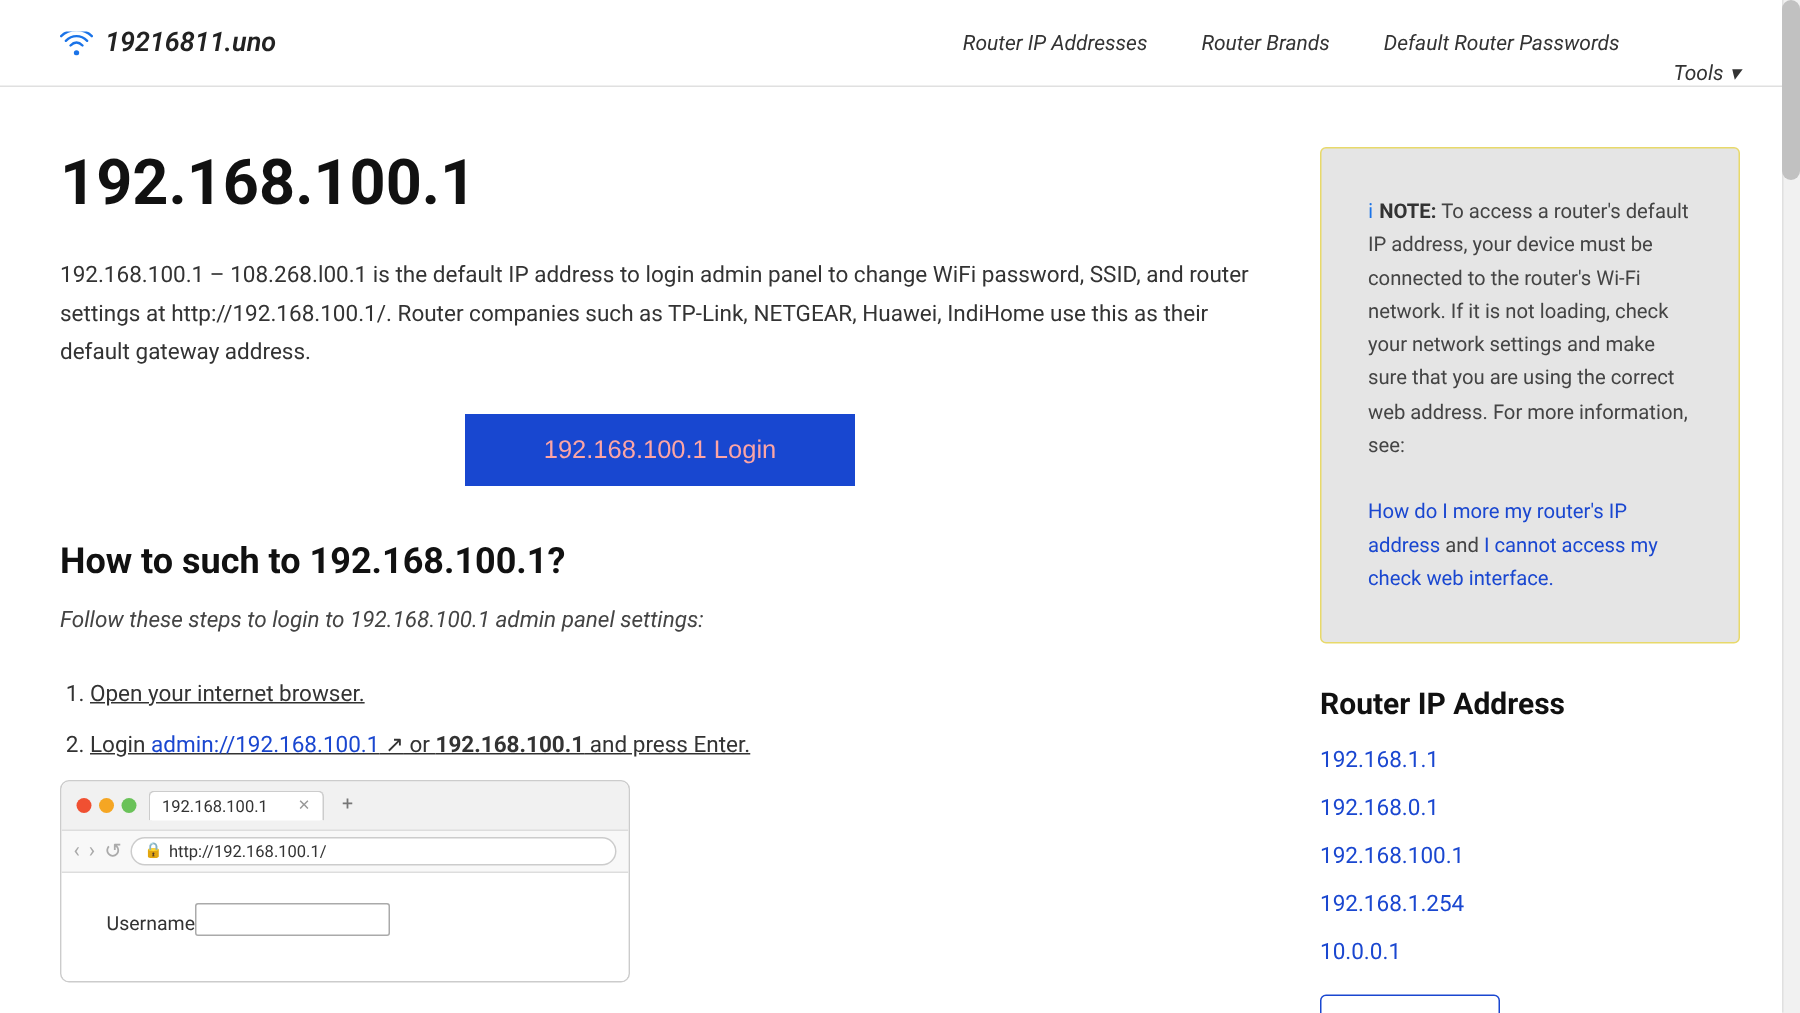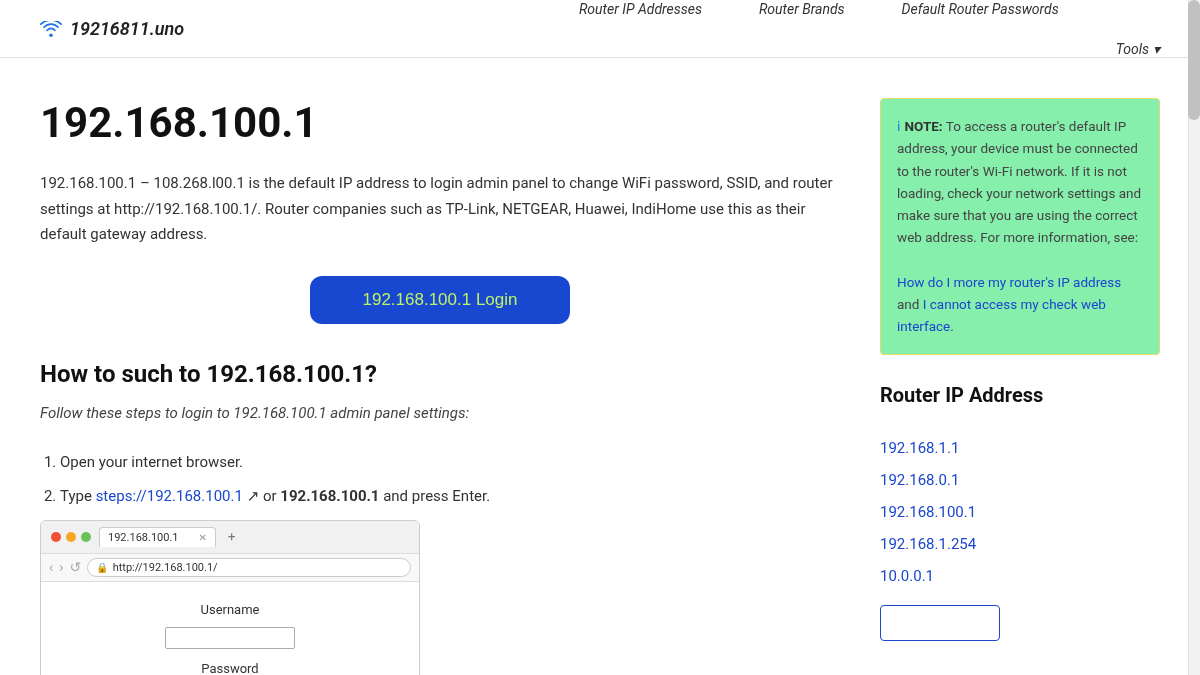--- a/index.html
+++ b/index.html
@@ -10,45 +10,45 @@
       display: flex; align-items: center; justify-content: space-between;
       padding: 0 40px; height: 58px;
       border-bottom: 1px solid #e0e0e0;
       background: #fff;
       font-style: italic;
     }
     .nav-logo {
       display: flex; align-items: center; gap: 8px; font-size: 18px; font-weight: 600; color: #222; text-decoration: none;
     }
     .nav-logo svg { color: #1a73e8; }
-    .nav-links { display: flex; gap: 57px; }
+    .nav-links { display: flex; align-items: center; gap: 36px; }
     .nav-links a { color: #333; text-decoration: none; font-size: 14px; }
     .nav-tools { display: flex; align-items: center; gap: 4px; font-size: 14px; color: #333; cursor: pointer; margin-top: 40px; }
 
     
     .page-container {
       max-width: 1160px; margin: 0 auto; padding: 40px 20px;
       display: flex; gap: 40px;
     }
     .main-content { flex: 1; min-width: 0; }
     .sidebar { width: 280px; flex-shrink: 0; }
 
     
     h1.ip-title { font-size: 42px; font-weight: 700; color: #111; margin-bottom: 24px; }
     .ip-description { font-size: 15px; line-height: 1.7; color: #333; margin-bottom: 28px; }
     .login-btn {
       display: block; width: 260px; text-align: center;
-      background: #1847d0; color: #bef264; font-size: 17px; font-weight: 500;
-      padding: 14px 24px; border-radius: 12px; text-decoration: none;
+      background: #1847d0; color: #fca5a5; font-size: 17px; font-weight: 500;
+      padding: 14px 24px; border-radius: 0; text-decoration: none;
       margin: 0 auto 36px auto; cursor: pointer; border: none;
     }
     h2.section-title { font-size: 24px; font-weight: 700; color: #111; margin-bottom: 16px; }
     .steps-intro { font-style: italic; color: #444; margin-bottom: 28px; font-size: 15px; }
     .steps-list { margin-left: 20px; }
-    .steps-list li { margin-bottom: 10px; font-size: 15px; line-height: 1.6; }
+    .steps-list li { margin-bottom: 10px; font-size: 15px; line-height: 1.6; text-decoration: underline; }
     .steps-list li a { color: #1a47d0; text-decoration: none; }
 
     
     .browser-mockup {
       border: 1px solid #ccc; border-radius: 6px; overflow: hidden;
       margin-top: 12px; max-width: 380px;
     }
     .browser-topbar {
       background: #f1f1f1; padding: 6px 10px;
       display: flex; align-items: center; gap: 8px;
@@ -72,32 +72,32 @@
     }
     .browser-nav-btn { color: #aaa; font-size: 14px; cursor: pointer; }
     .browser-urlbar {
       flex: 1; background: #fff; border: 1px solid #ccc; border-radius: 10px;
       font-size: 11px; color: #333; padding: 2px 8px;
       display: flex; align-items: center; gap: 4px;
     }
     .browser-urlbar-icon { color: #4caf50; font-size: 10px; }
     .browser-body { background: #fff; padding: 20px 30px 30px; }
     .login-form-mock { display: flex; flex-direction: column; gap: 12px; }
-    .form-row { display: flex; align-items: center; gap: 10px; font-size: 13px; flex-direction: column; }
+    .form-row { display: flex; align-items: flex-end; font-size: 13px; }
 
     
     .note-box {
-      background: #86efac; border: 1px solid #e8d96a;
-      border-radius: 4px; padding: 16px; margin-bottom: 28px;
+      background: #e5e5e5; border: 1px solid #e8d96a;
+      border-radius: 4px; padding: 31px; margin-bottom: 28px;
       font-size: 13.5px; line-height: 1.65; color: #444;
     }
     .note-box .note-label { font-weight: 700; color: #333; }
     .note-box .info-icon { color: #1a73e8; margin-right: 4px; }
     .note-box a { color: #1a47d0; text-decoration: none; }
-    .sidebar-section-title { font-size: 20px; font-weight: 700; color: #111; margin-bottom: 32px; }
+    .sidebar-section-title { font-size: 20px; font-weight: 700; color: #111; margin-bottom: 16px; }
     .ip-link-list { list-style: none; }
     .ip-link-list li { margin-bottom: 14px; }
     .ip-link-list li a { color: #1a47d0; text-decoration: none; font-size: 15px; }
 
     
     .scrollbar-track {
       position: fixed; right: 0; top: 0; bottom: 0;
       width: 12px; background: #f1f1f1; border-left: 1px solid #e0e0e0;
     }
     .scrollbar-thumb {
@@ -139,21 +139,21 @@
     <button class="login-btn">192.168.100.1 Login</button>
 
     <h2 class="section-title">How to such to 192.168.100.1?</h2>
     <p class="steps-intro">Follow these steps to login to 192.168.100.1 admin panel settings:</p>
 
     <ol class="steps-list">
       <li>
         <span>Open your internet browser.</span>
       </li>
       <li>
-        <span>Type </span><a href="#">steps://192.168.100.1</a><span> ↗</span><span> or </span><strong>192.168.100.1</strong><span> and press Enter.</span>
+        <span>Login </span><a href="#">admin://192.168.100.1</a><span> ↗</span><span> or </span><strong>192.168.100.1</strong><span> and press Enter.</span>
       </li>
     </ol>
 
     <div class="browser-mockup">
       <div class="browser-topbar">
         <div class="browser-dots">
           <div class="dot dot-red"></div>
           <div class="dot dot-yellow"></div>
           <div class="dot dot-green"></div>
         </div>
@@ -171,24 +171,20 @@
           <span class="browser-urlbar-icon">🔒</span>
           <span>http://192.168.100.1/</span>
         </div>
       </div>
       <div class="browser-body">
         <div class="login-form-mock">
           <div class="form-row">
             <span>Username</span>
             <div style="width:130px;height:22px;border:1px solid #aaa;background:#fff;border-radius:2px;"></div>
           </div>
-          <div class="form-row">
-            <span>Password</span>
-            <div style="width:130px;height:22px;border:1px solid #aaa;background:#fff;border-radius:2px;"></div>
-          </div>
         </div>
       </div>
     </div>
   </main>
 
   <aside class="sidebar">
     <div class="note-box">
       <span class="info-icon">ℹ</span><span class="note-label">NOTE:</span>
       <span>To access a router's default IP address, your device must be connected to the router's Wi-Fi network. If it is not loading, check your network settings and make sure that you are using the correct web address. For more information, see:</span>
       <br><br>

